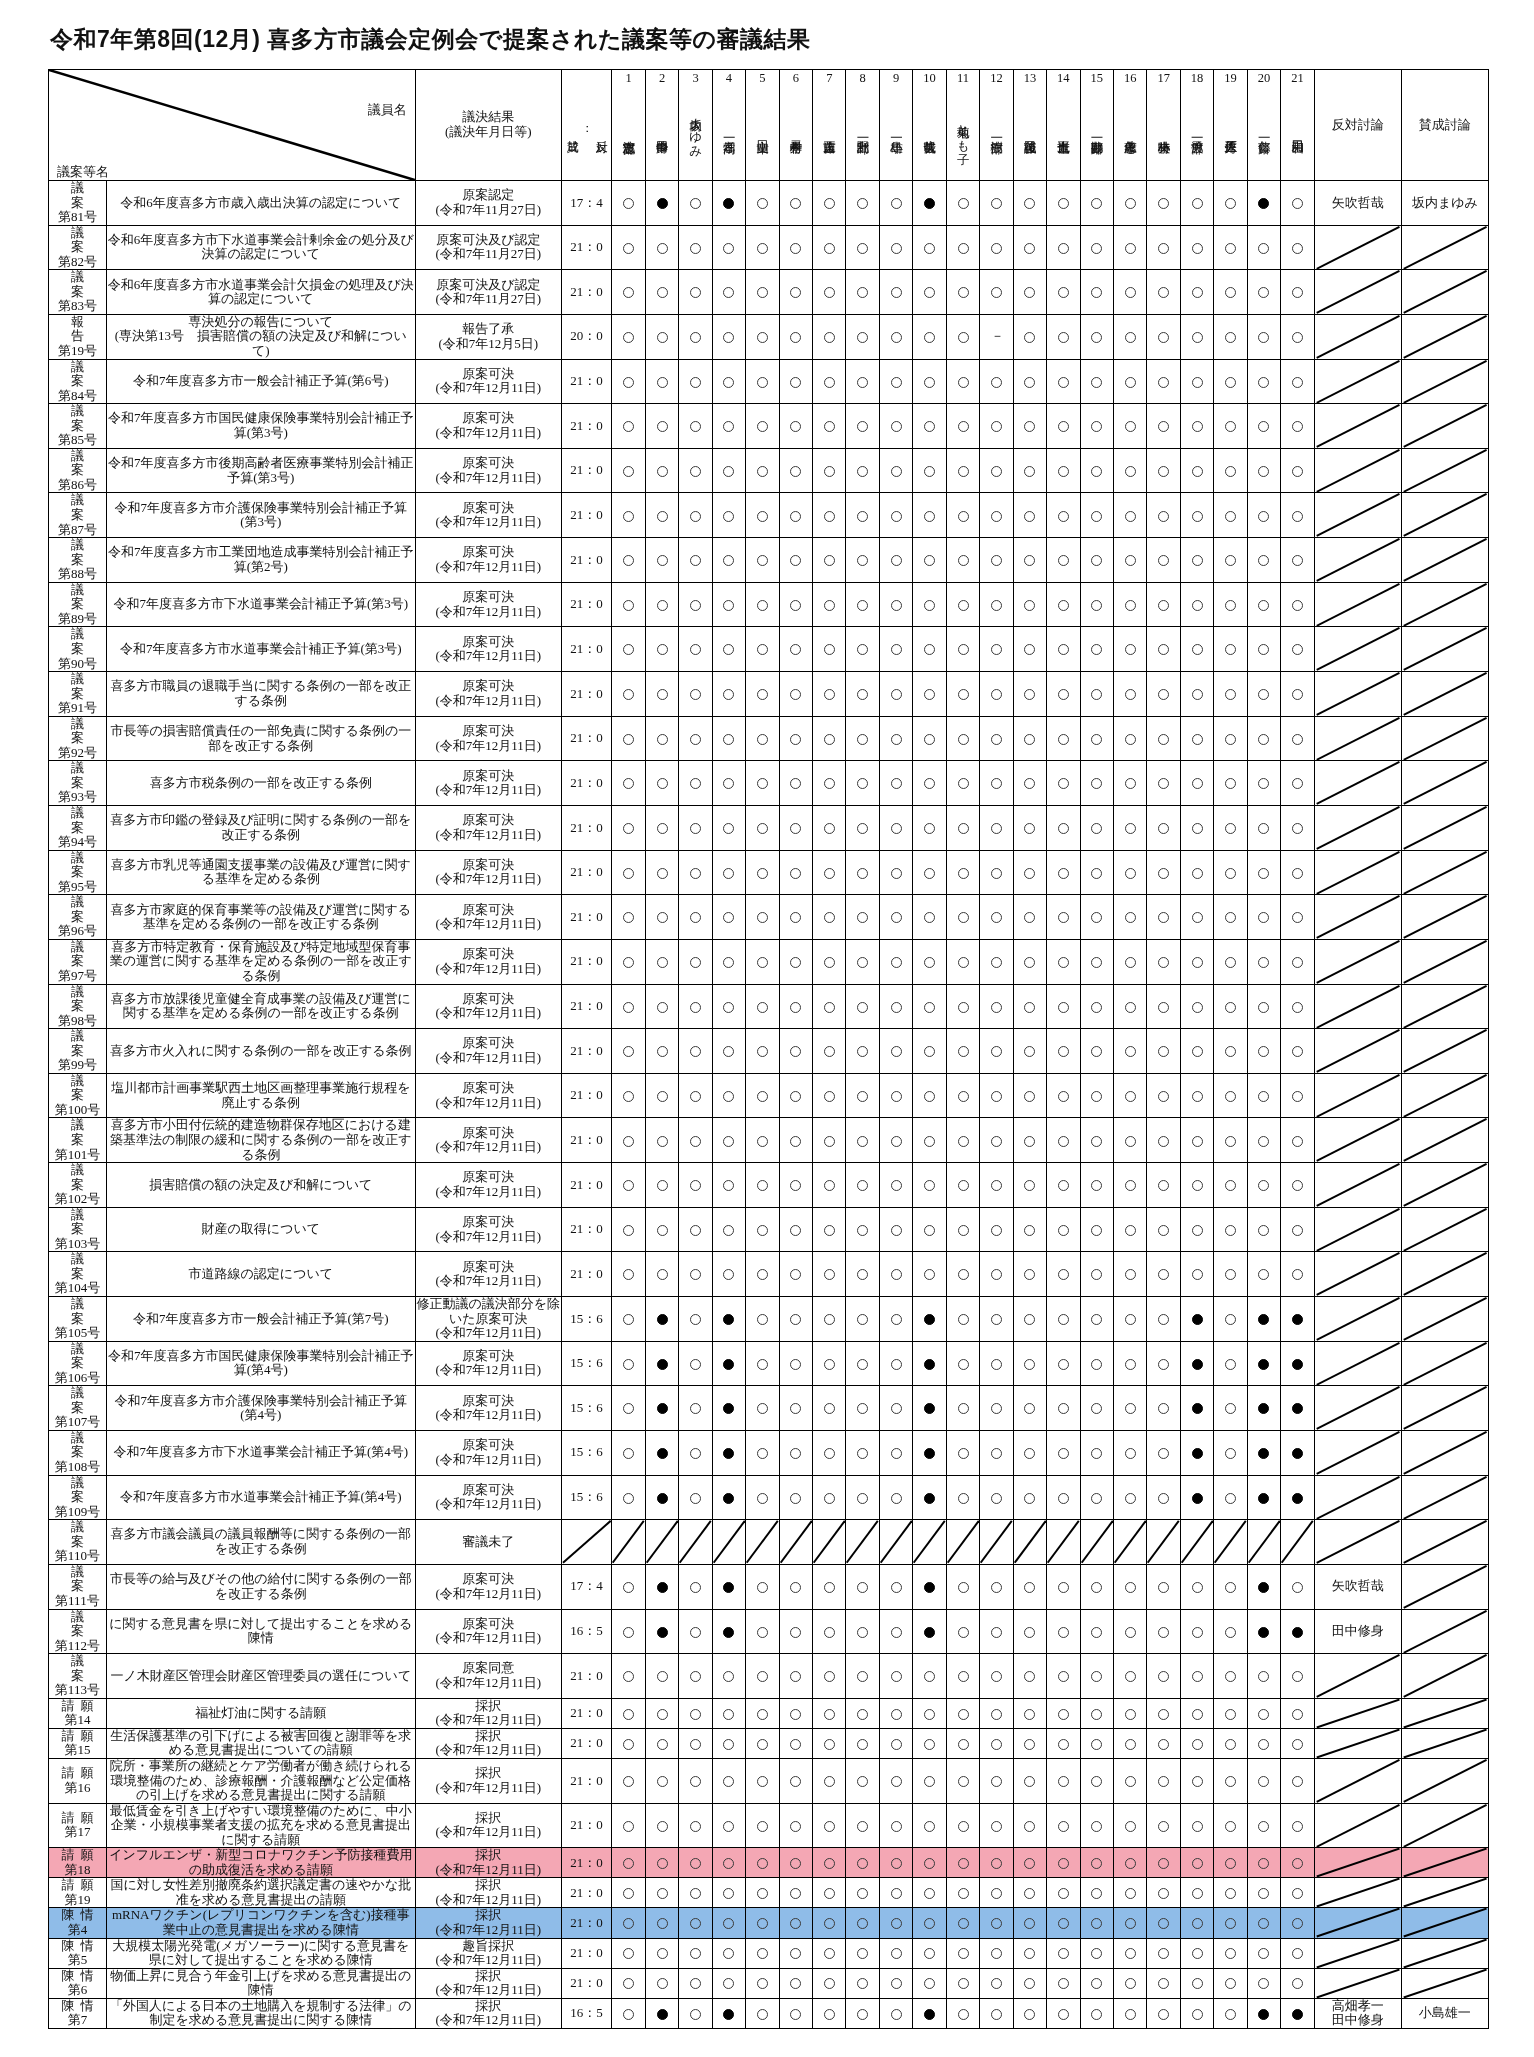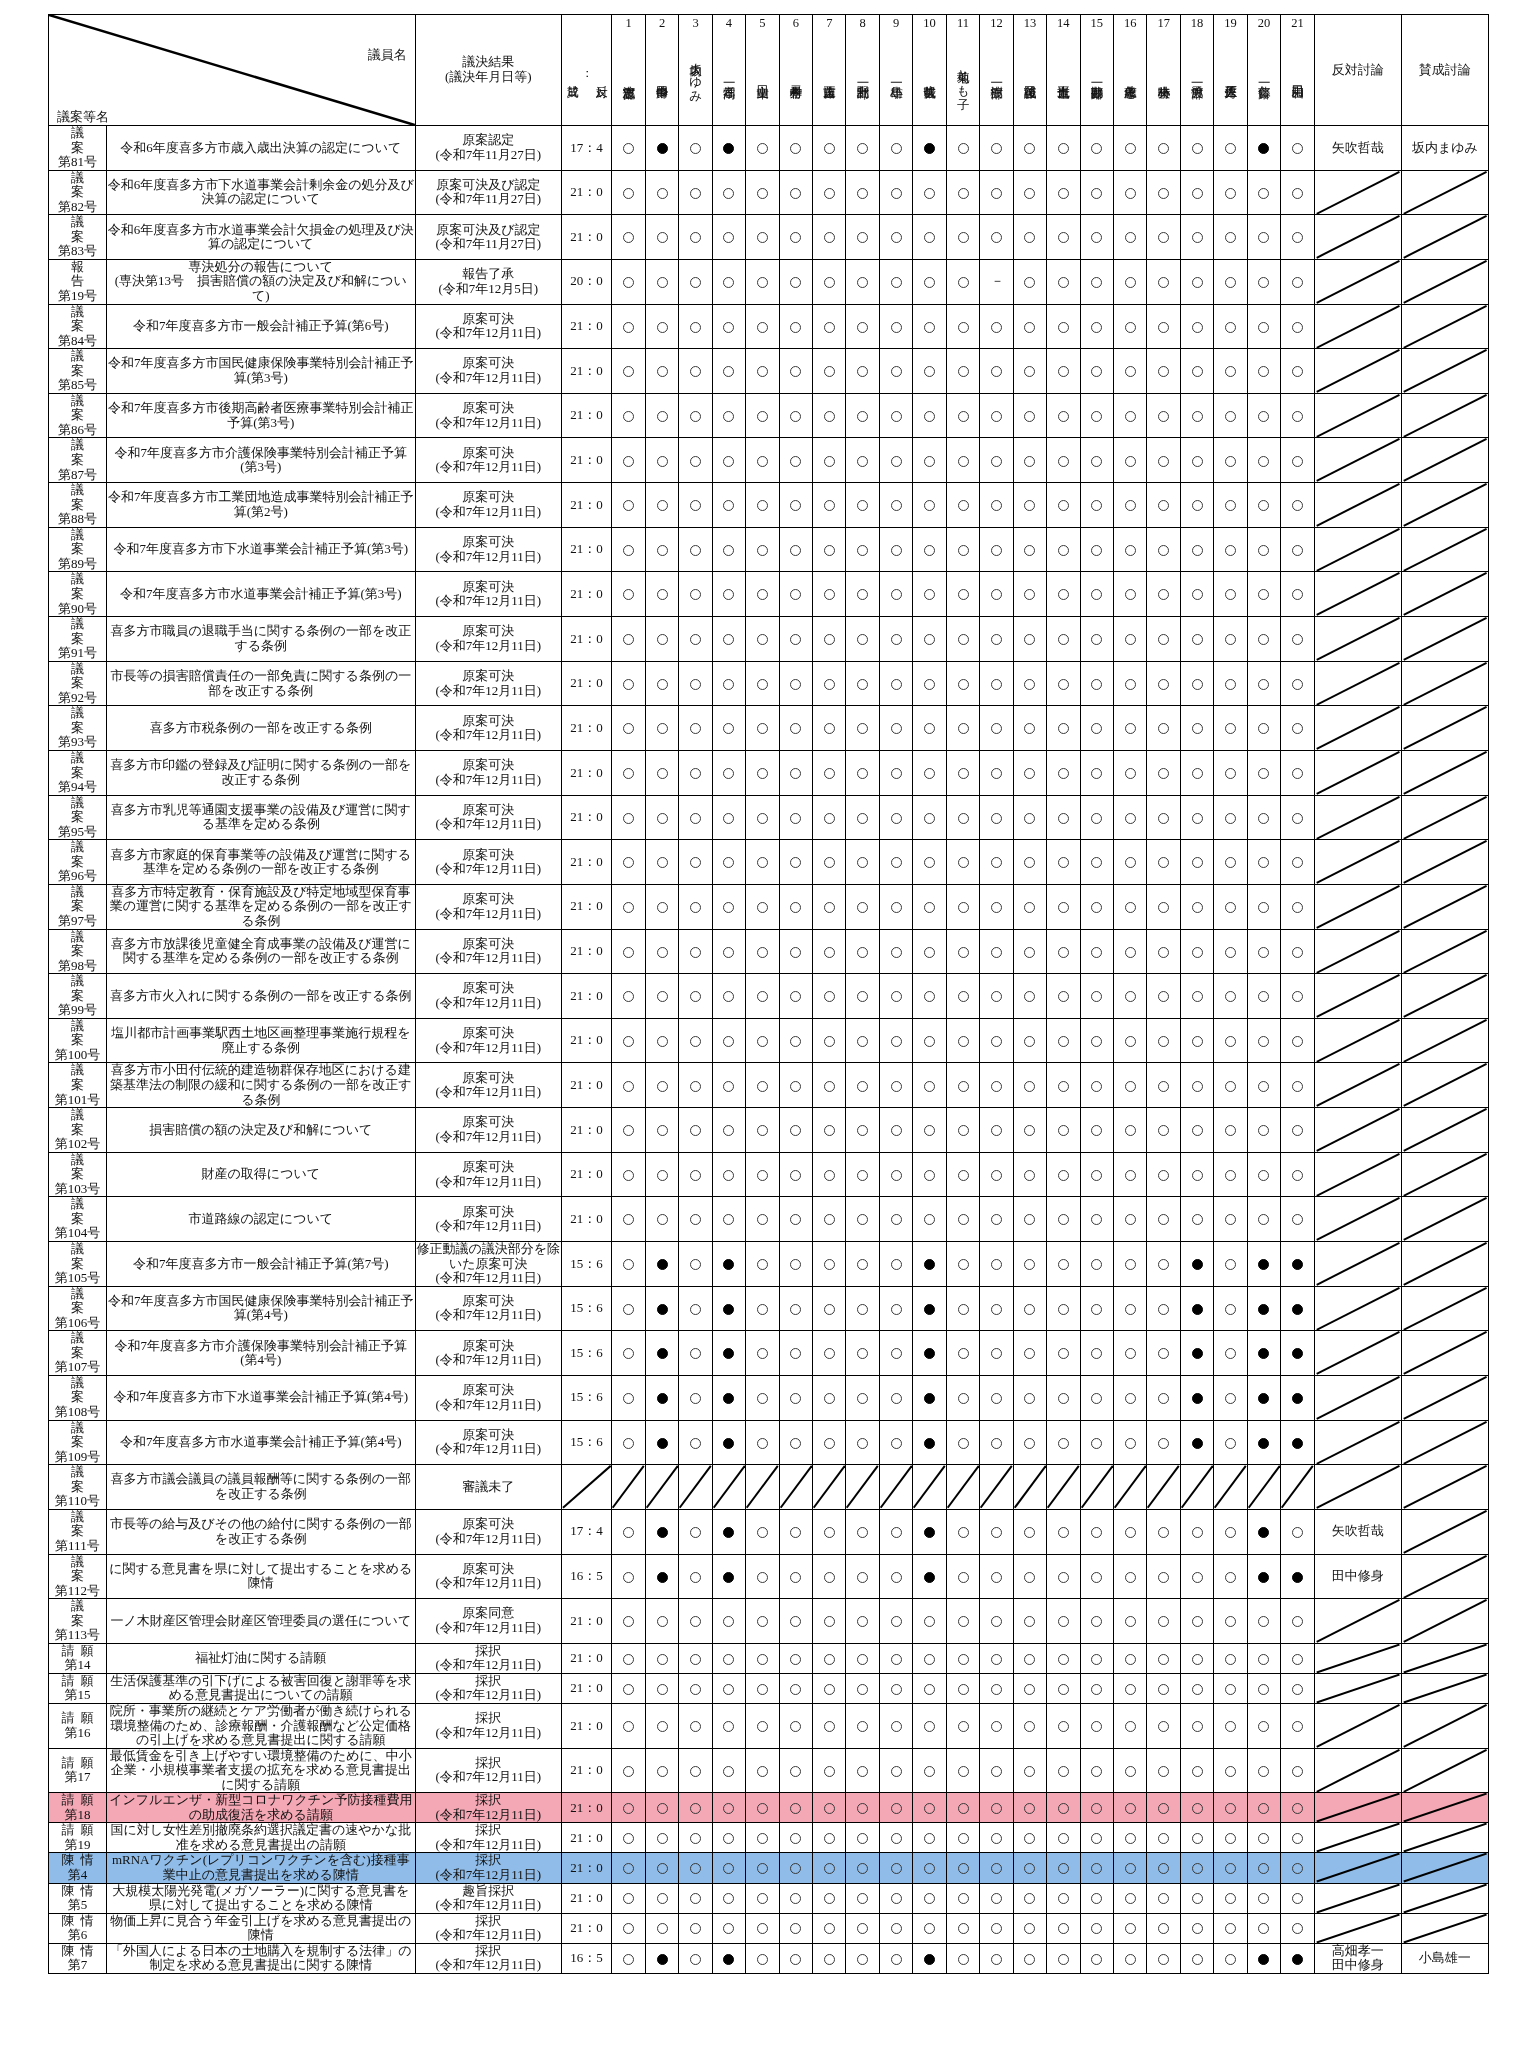--- a/index.html
+++ b/index.html
@@ -66,20 +66,21 @@
   td.slash{position:relative;padding:0;}
   td.slash svg{position:absolute;left:0;top:0;width:100%;height:100%;}
   tr.hl-pink td{background:#f4a7b4;}
   tr.hl-blue td{background:#8fbce8;}
 </style>
 </head>
 <body>
 
 <div class="page">
 
+  <h1 class="doc-title">令和7年第8回(12月) 喜多方市議会定例会で提案された議案等の審議結果</h1>
 
   <table class="grid">
     <colgroup>
       <col class="c-no">
         <col class="c-name">
         <col class="c-result">
         <col class="c-tally">
       <col class="c-vote">
         <col class="c-vote">
         <col class="c-vote">

